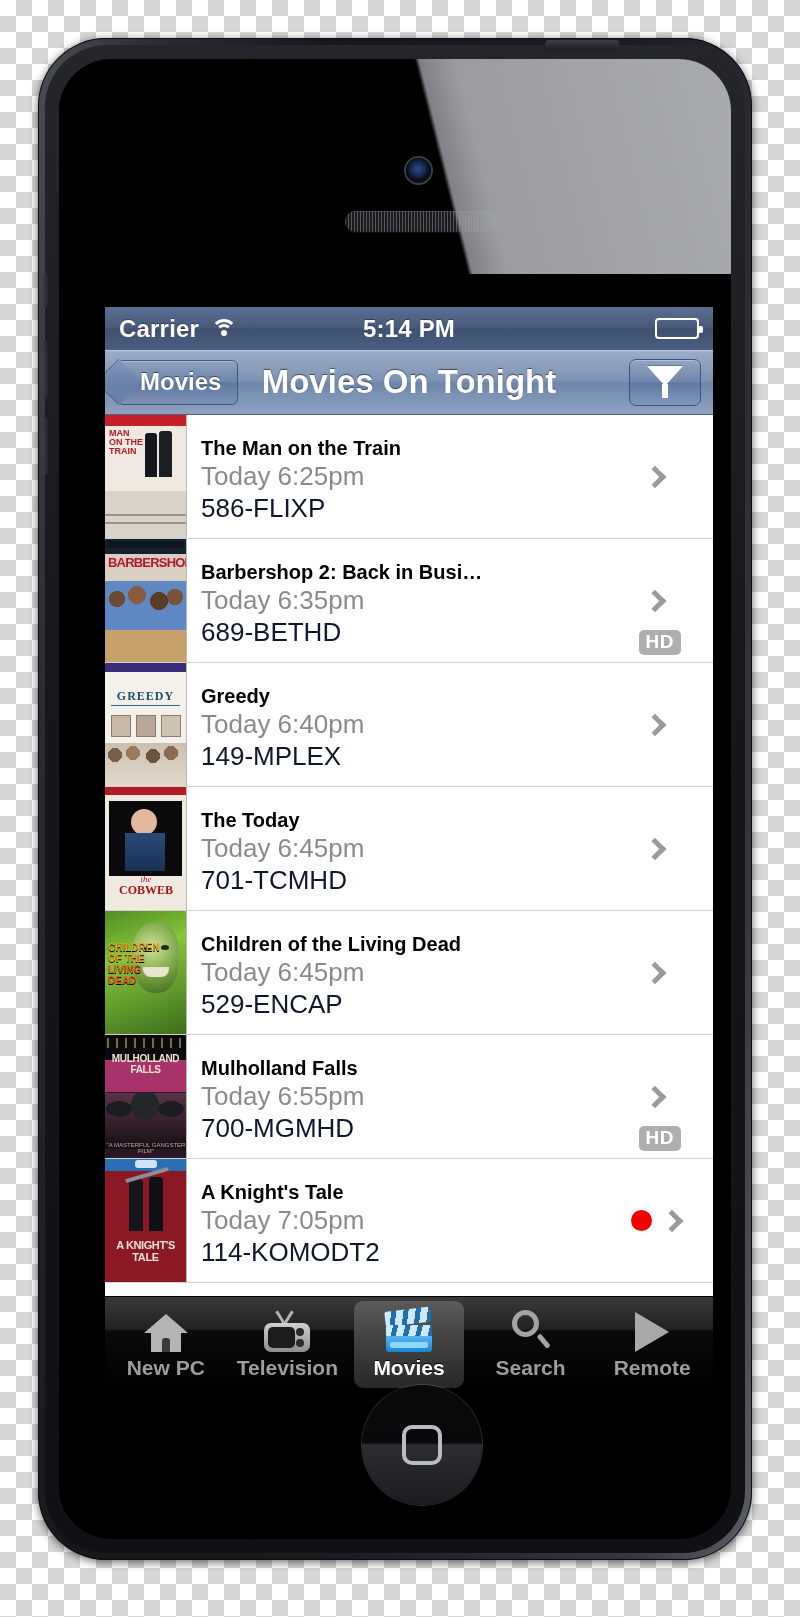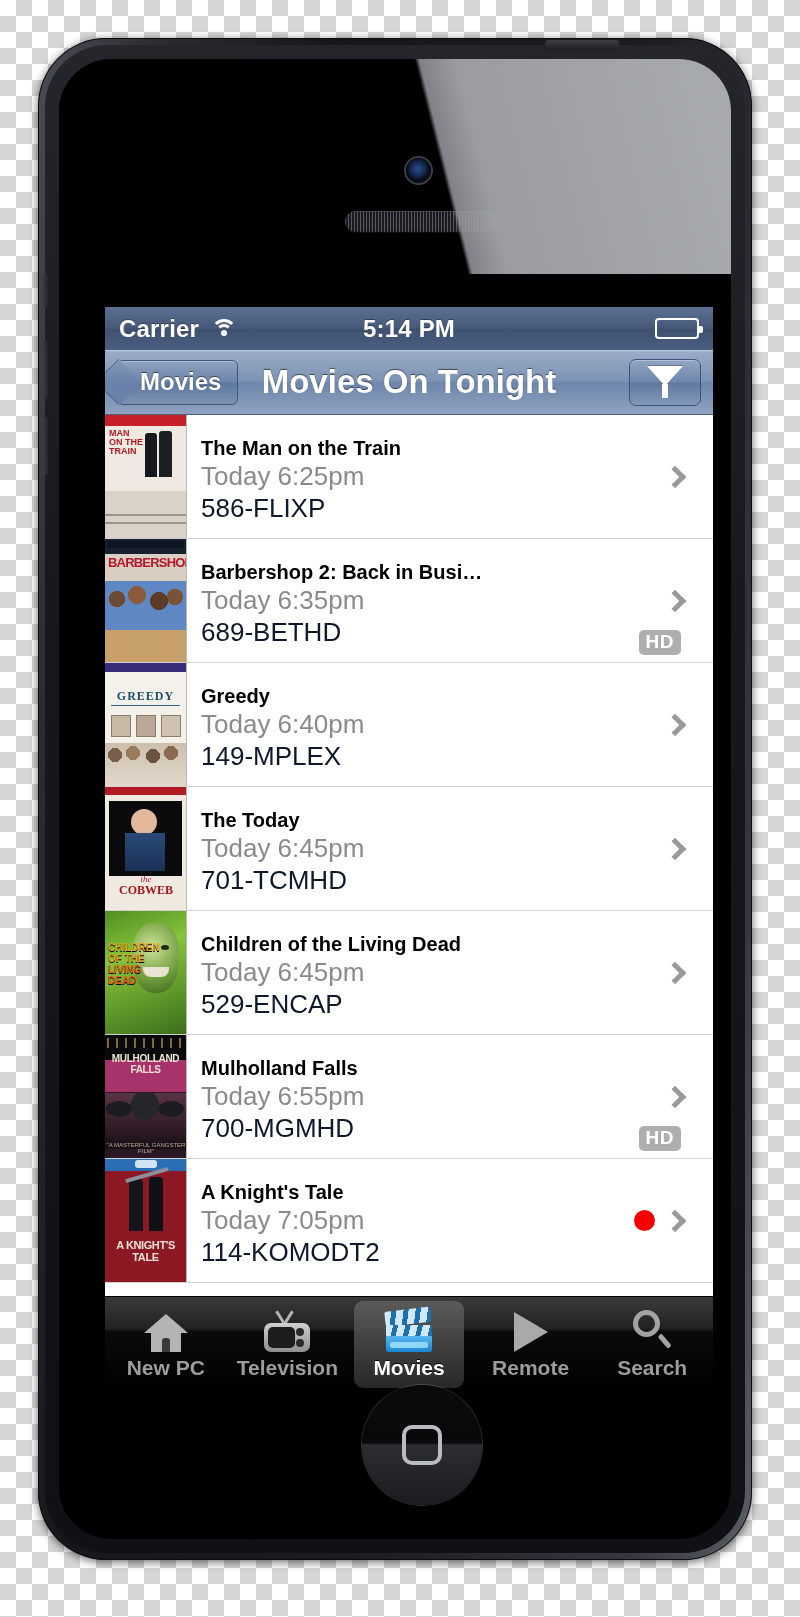--- a/index.html
+++ b/index.html
@@ -310,21 +310,21 @@
   .row-channel {
     font-size: 26px;
     color: #0f172a;
     line-height: 1.2;
   }
   .row-right {
     flex: none;
     width: 86px;
     display: flex;
     align-items: center;
-    justify-content: flex-end;
+    justify-content: center;
     padding-right: 26px;
     position: relative;
   }
   .chevron {
     width: 16px; height: 16px;
     border-top: 5px solid #9a9a9a;
     border-right: 5px solid #9a9a9a;
     transform: rotate(45deg);
     margin-right: 4px;
   }
@@ -713,35 +713,35 @@
                   <span class="top"></span>
                   <span class="mid"></span>
                   <span class="board"></span>
                   <span class="slot"></span>
                 </span>
               </span>
      <span class="tab-label">Movies</span>
             </div>
             <div class="tab">
               <span class="tab-icon">
-                <span class="icon-play">
-                  <span class="tri"></span>
-                </span>
-              </span>
-     <span class="tab-label">Remote</span>
-            </div>
-            <div class="tab">
-              <span class="tab-icon">
                 <span class="icon-search">
                   <span class="ring"></span>
                   <span class="handle"></span>
                 </span>
               </span>
      <span class="tab-label">Search</span>
             </div>
+            <div class="tab">
+              <span class="tab-icon">
+                <span class="icon-play">
+                  <span class="tri"></span>
+                </span>
+              </span>
+     <span class="tab-label">Remote</span>
+            </div>
           </div>
 
       </div>
 
       <div id="home-button">
         <div id="home-square"></div>
       </div>
     </div>
   </div>
 </div>

